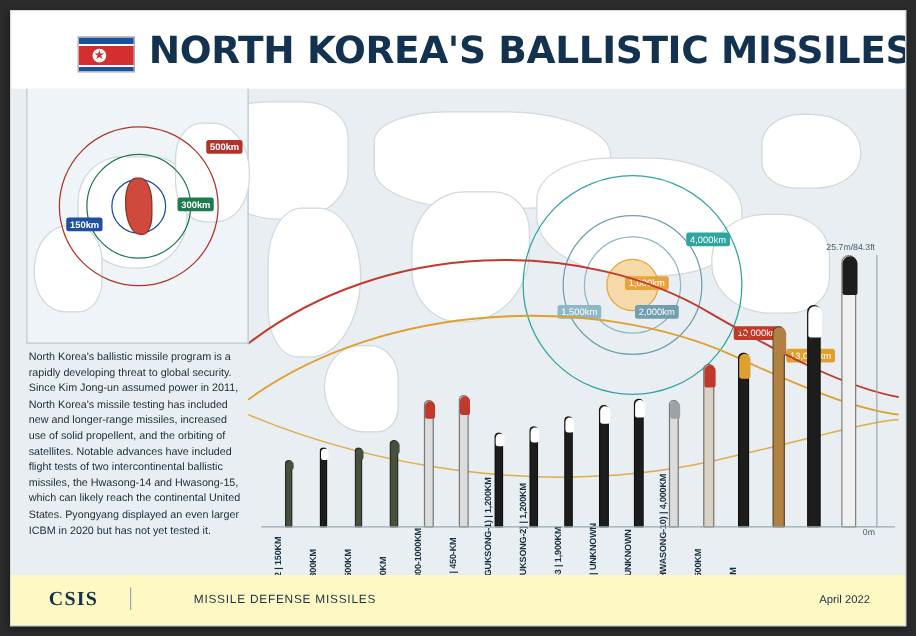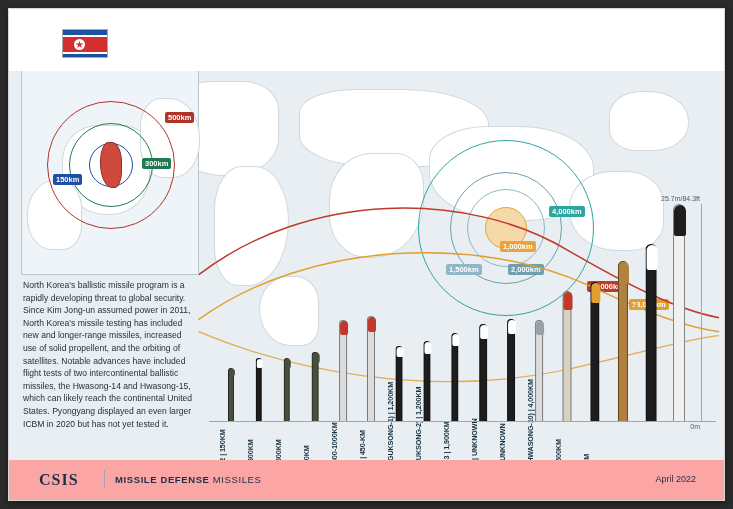--- a/index.html
+++ b/index.html
@@ -69,22 +69,22 @@
   
   .ring {
     position:absolute; border-radius:50%; border-width:1.4px; border-style:solid;
     background:transparent;
   }
   .ring-1000 { width:42px; height:42px; left:476px; top:136px; border-color:#e8a33d; background:#f6d9a8; }
   .ring-1500 { width:78px; height:78px; left:458px; top:118px; border-color:#8fb8c6; }
   .ring-2000 { width:112px; height:112px; left:441px; top:101px; border-color:#6f9fae; }
   .ring-4000 { width:176px; height:176px; left:409px; top:69px; border-color:#2fa5a0; }
   .ringlbl {
-    position:absolute; font-size:7.5px; font-weight:bold; color:#ffffff;
-    padding:1px 3px; border-radius:2px; white-space:nowrap;margin-top:20px;
+    position:absolute; font-size:7.5px; font-weight:normal; color:#ffffff;
+    padding:1px 3px; border-radius:2px; white-space:nowrap;
   }
   .lbl-1000 { left:491px; top:150px; background:#e8a33d; }
   .lbl-1500 { left:437px; top:173px; background:#8fb8c6; }
   .lbl-2000 { left:499px; top:173px; background:#6f9fae; }
   .lbl-4000 { left:540px; top:115px; background:#2fa5a0; }
   .lbl-10000 { left:578px; top:190px; background:#c0392b; }
   .lbl-13000 { left:620px; top:208px; background:#e0a02f; }
   
   #arcs { position:absolute; left:0; top:0; width:100%; height:100%; }
   
@@ -129,41 +129,42 @@
   
   #baseline {
     position:absolute; left:200px; right:8px; bottom:38px; height:1px; background:#9aa9b2;
   }
   #scaleline {
     position:absolute; right:22px; bottom:38px; width:1px; height:218px; background:#9aa9b2;
   }
   .scale-txt { position:absolute; font-size:7px; color:#47606e; white-space:nowrap; }
   
   #footer {
-    position:absolute; left:0; bottom:0; width:100%; height:40px; background:#fca5a5;
+    position:absolute; left:0; bottom:0; width:100%; height:40px; background:#fef9c3;
   }
   #csis {
     position:absolute; left:30px; top:11px; font-size:16px; font-weight:bold;
     color:#16324a; letter-spacing:1px; font-family:"Liberation Serif", serif;
   }
   #divider { position:absolute; left:95px; top:10px; width:1px; height:18px; background:#9aa9b2; }
   #mdp { position:absolute; left:106px; top:14px; font-size:9.5px; color:#16324a; letter-spacing:0.6px; }
-  #mdp b { font-weight:bold; }
+  #mdp b { font-weight:normal;margin-left:40px; }
   #date { position:absolute; right:28px; top:14px; font-size:9px; color:#16324a; }
 </style>
 </head>
 <body>
 
 <div id="poster">
 
   <div id="header">
     <div id="flag">
       <div class="disc"></div>
         <div class="star">★</div>
     </div>
+    <div id="title">NORTH KOREA'S BALLISTIC MISSILES</div>
   </div>
 
   <div id="body">
 
     <div class="landmass lm1"></div>
     <div class="landmass lm2"></div>
     <div class="landmass lm3"></div>
     <div class="landmass lm4"></div>
     <div class="landmass lm5"></div>
     <div class="landmass lm6"></div>

